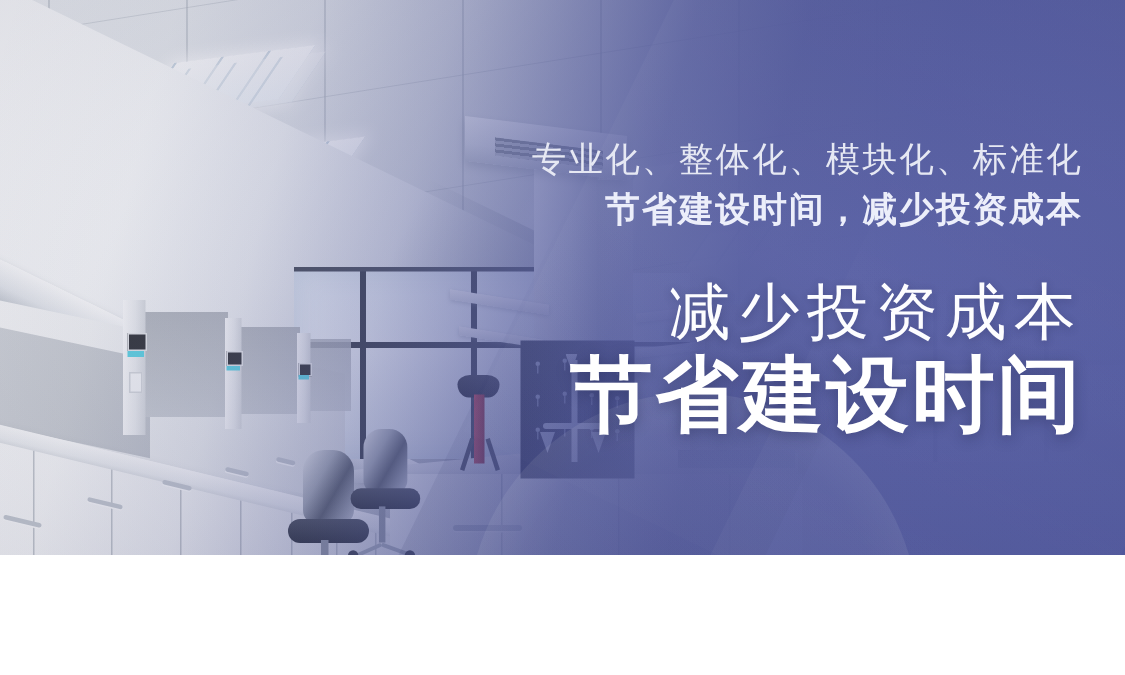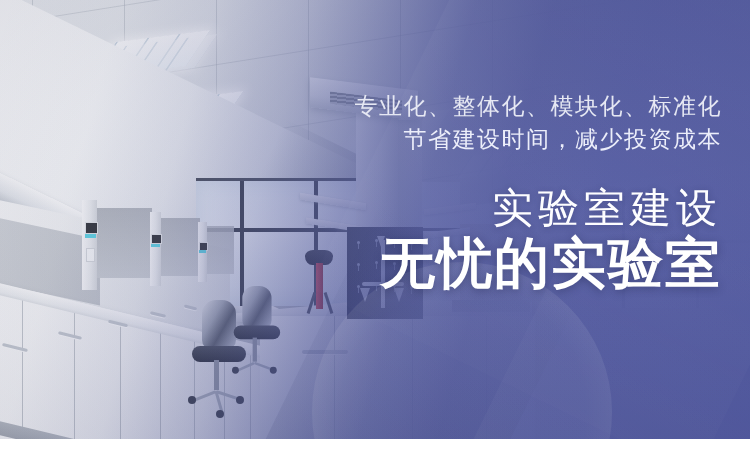--- a/index.html
+++ b/index.html
@@ -1,17 +1,17 @@
 <!DOCTYPE html>
 <html><head>
 <meta charset="utf-8">
 <style>
   html,body{margin:0;padding:0;background:#fff;}
   .banner{
-    position:relative;width:750px;height:439px;overflow:hidden;
+    position:relative;width:750px;height:370px;overflow:hidden;
     font-family:"Liberation Sans","DejaVu Sans",sans-serif;
   }
 
   
   .photo{position:absolute;inset:0;overflow:hidden;background:#e9ebee;}
 
   
   .floor{
     position:absolute;left:0;right:0;bottom:0;height:215px;
     background:
@@ -254,21 +254,21 @@
     background:radial-gradient(circle,rgba(255,255,255,.05) 58%,rgba(255,255,255,.085) 72%,rgba(255,255,255,0) 74%);
   }
   .ov-vig{
     position:absolute;inset:0;
     background:radial-gradient(ellipse 120% 95% at 72% 48%,rgba(255,255,255,.05),rgba(30,34,76,.17) 100%);
   }
 
   
   .txt{position:absolute;right:28px;text-align:right;white-space:nowrap;}
   .sub1{top:93px;font-size:23px;line-height:27px;color:#e6e8f3;letter-spacing:1.5px;font-weight:400;}
-  .sub2{top:126px;font-size:23px;line-height:27px;color:#eceefa;letter-spacing:1.5px;font-weight:400;}
+  .sub2{top:126px;font-size:23px;line-height:27px;color:#eceefa;letter-spacing:1.5px;font-weight:700;}
   .h1-light{
     top:186px;font-size:41px;line-height:45px;color:#fdfdff;
     font-weight:300;letter-spacing:5px;
     text-shadow:0 1px 6px rgba(30,34,76,.3);
   }
   .h1-bold{
     top:234px;font-size:55px;line-height:58px;color:#ffffff;
     font-weight:bold;letter-spacing:2px;
     text-shadow:0 2px 9px rgba(24,28,66,.38);
   }
@@ -458,17 +458,17 @@
 
   <div class="ov-main"></div>
   <div class="ov-diag3"></div>
   <div class="ov-circle"></div>
   <div class="ov-diag1"></div>
   <div class="ov-diag2"></div>
   <div class="ov-vig"></div>
 
   <div class="txt sub1">专业化、整体化、模块化、标准化</div>
   <div class="txt sub2">节省建设时间，减少投资成本</div>
-  <div class="txt h1-light">实验室建设</div>
-  <div class="txt h1-bold">无忧的实验室</div>
+  <div class="txt h1-light">减少投资成本</div>
+  <div class="txt h1-bold">节省建设时间</div>
 
 
 </div>
 
 </body></html>

